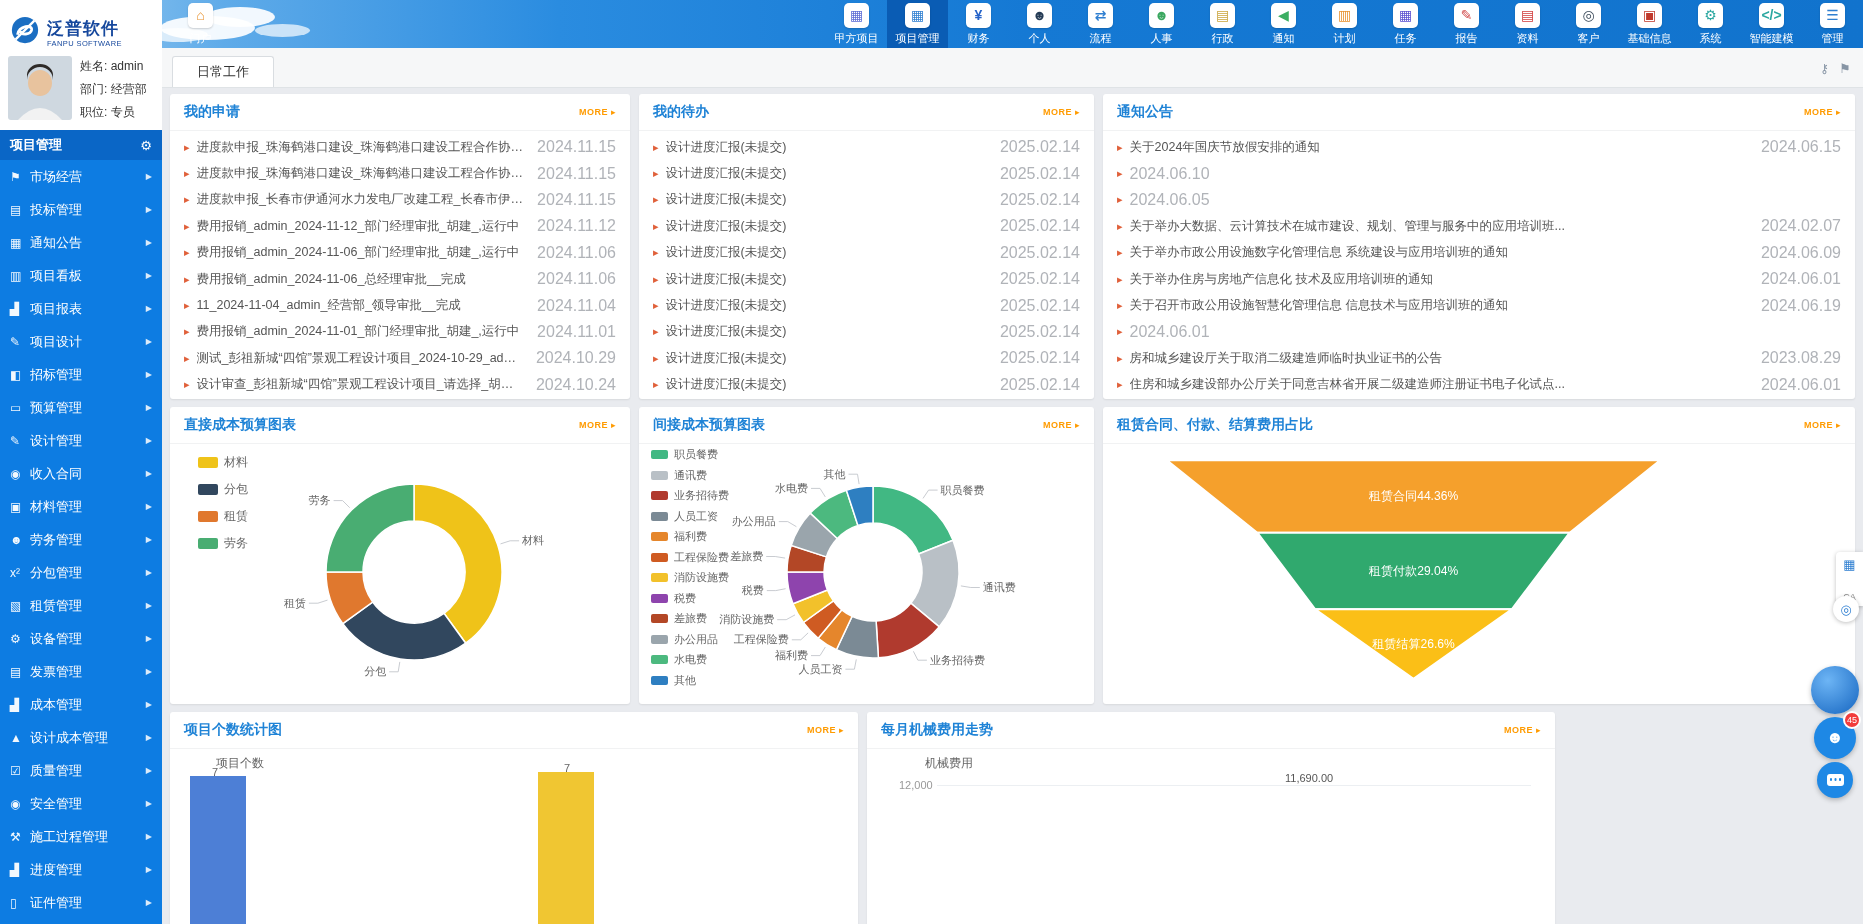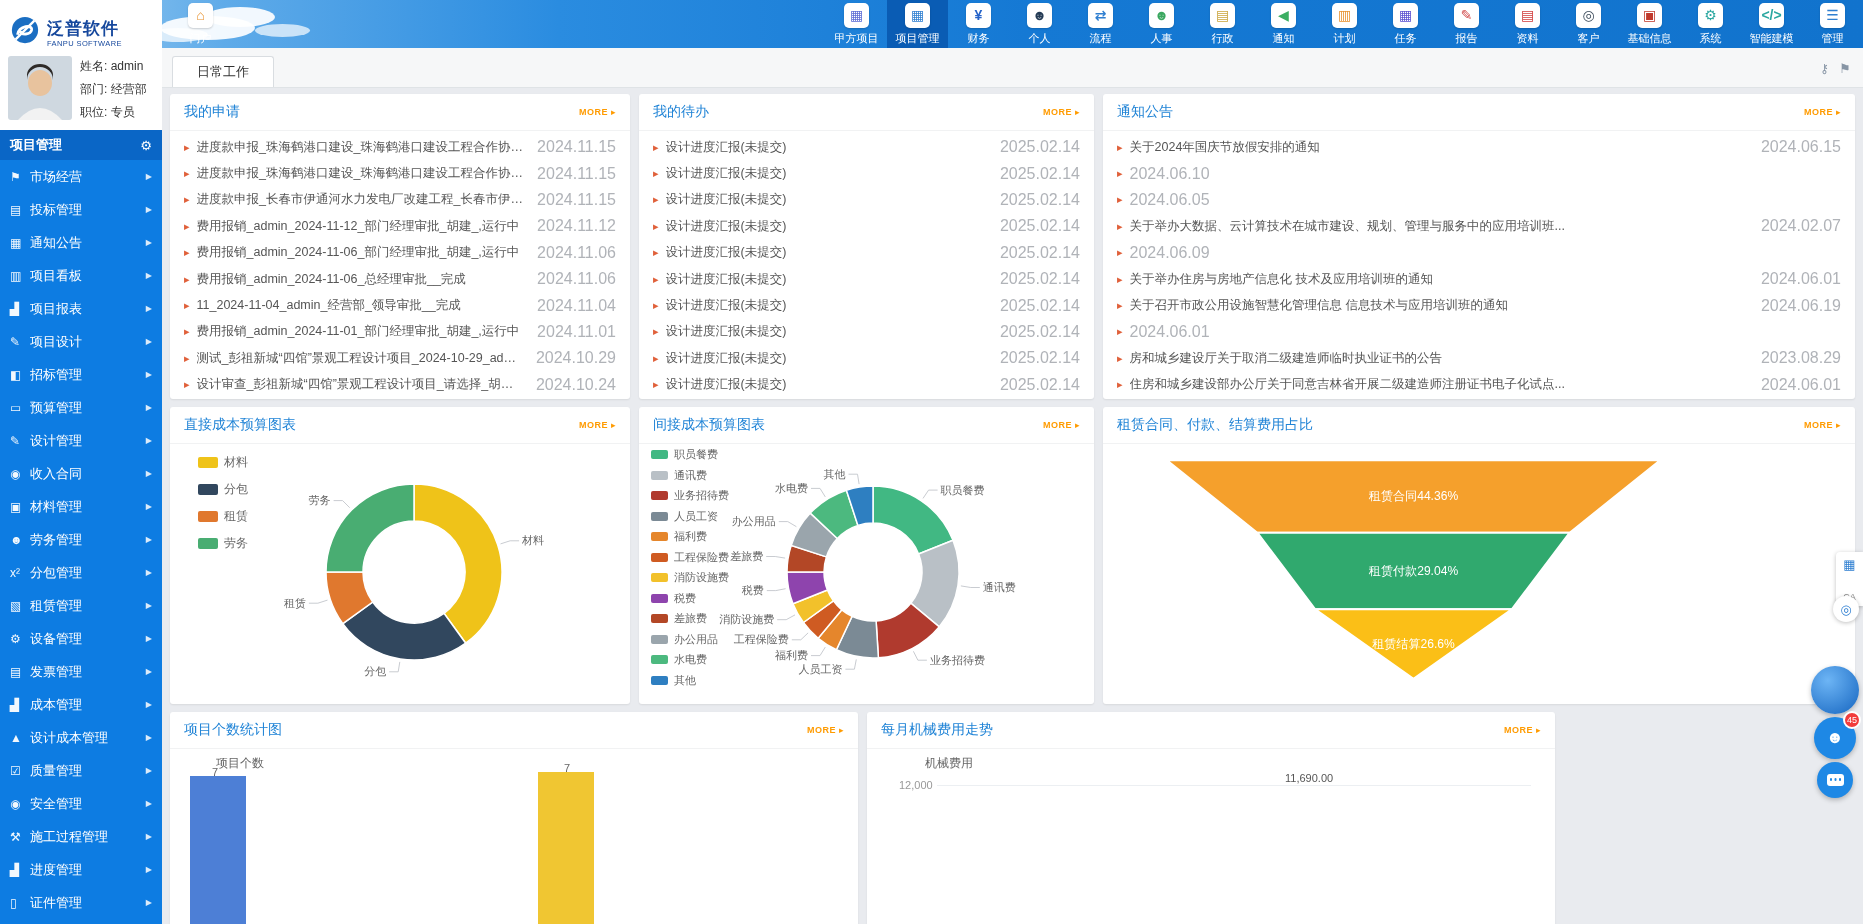--- a/index.html
+++ b/index.html
@@ -43,21 +43,21 @@
 .row{display:flex;gap:9px;flex:0 0 auto}
 .panel{background:#fff;border-radius:3px;box-shadow:0 1px 2px rgba(0,0,0,.08);display:flex;flex-direction:column;overflow:hidden}
 .row1 .panel{height:305px}
 .row2 .panel{height:297px}
 .row3 .panel{height:300px}
 .p-w1{width:460px;flex:0 0 460px}
 .p-w2{width:455px;flex:0 0 455px}
 .p-w3{flex:1}
 .p-half{width:688px;flex:0 0 688px}
 .panel-hd{height:37px;flex:0 0 37px;display:flex;align-items:center;padding:0 14px;border-bottom:1px solid #f1f2f3}
-.panel-title{color:#1f83d6;font-size:14px;font-weight:normal}
+.panel-title{color:#1f83d6;font-size:14px;font-weight:bold}
 .more{margin-left:auto;color:#ff9b00;font-size:9px;font-weight:bold;letter-spacing:.5px;cursor:pointer}
 .more::after{content:" ▸"}
 .plist{padding:3px 14px 0;overflow:hidden}
 .list-row{height:26.4px;display:flex;align-items:center;font-size:12.5px;color:#555;cursor:pointer}
 .bullet{color:#e0603a;margin-right:7px;font-size:11px}
 .ltext{flex:1;white-space:nowrap;overflow:hidden;text-overflow:ellipsis;margin-right:14px}
 .ldate{color:#b0b3b8;font-size:16px}
 
 
 .chartbox{flex:1;position:relative}
@@ -588,20 +588,21 @@
                 </div>
 
                 <div class="list-row">
                   <span class="bullet">▸</span>
                   <span class="ltext">关于举办大数据、云计算技术在城市建设、规划、管理与服务中的应用培训班...</span>
                   <span class="ldate">2024.02.07</span>
                 </div>
 
                 <div class="list-row">
                   <span class="bullet">▸</span>
+                  <span class="ltext">关于举办市政公用设施数字化管理信息 系统建设与应用培训班的通知</span>
                   <span class="ldate">2024.06.09</span>
                 </div>
 
                 <div class="list-row">
                   <span class="bullet">▸</span>
                   <span class="ltext">关于举办住房与房地产信息化 技术及应用培训班的通知</span>
                   <span class="ldate">2024.06.01</span>
                 </div>
 
                 <div class="list-row">

